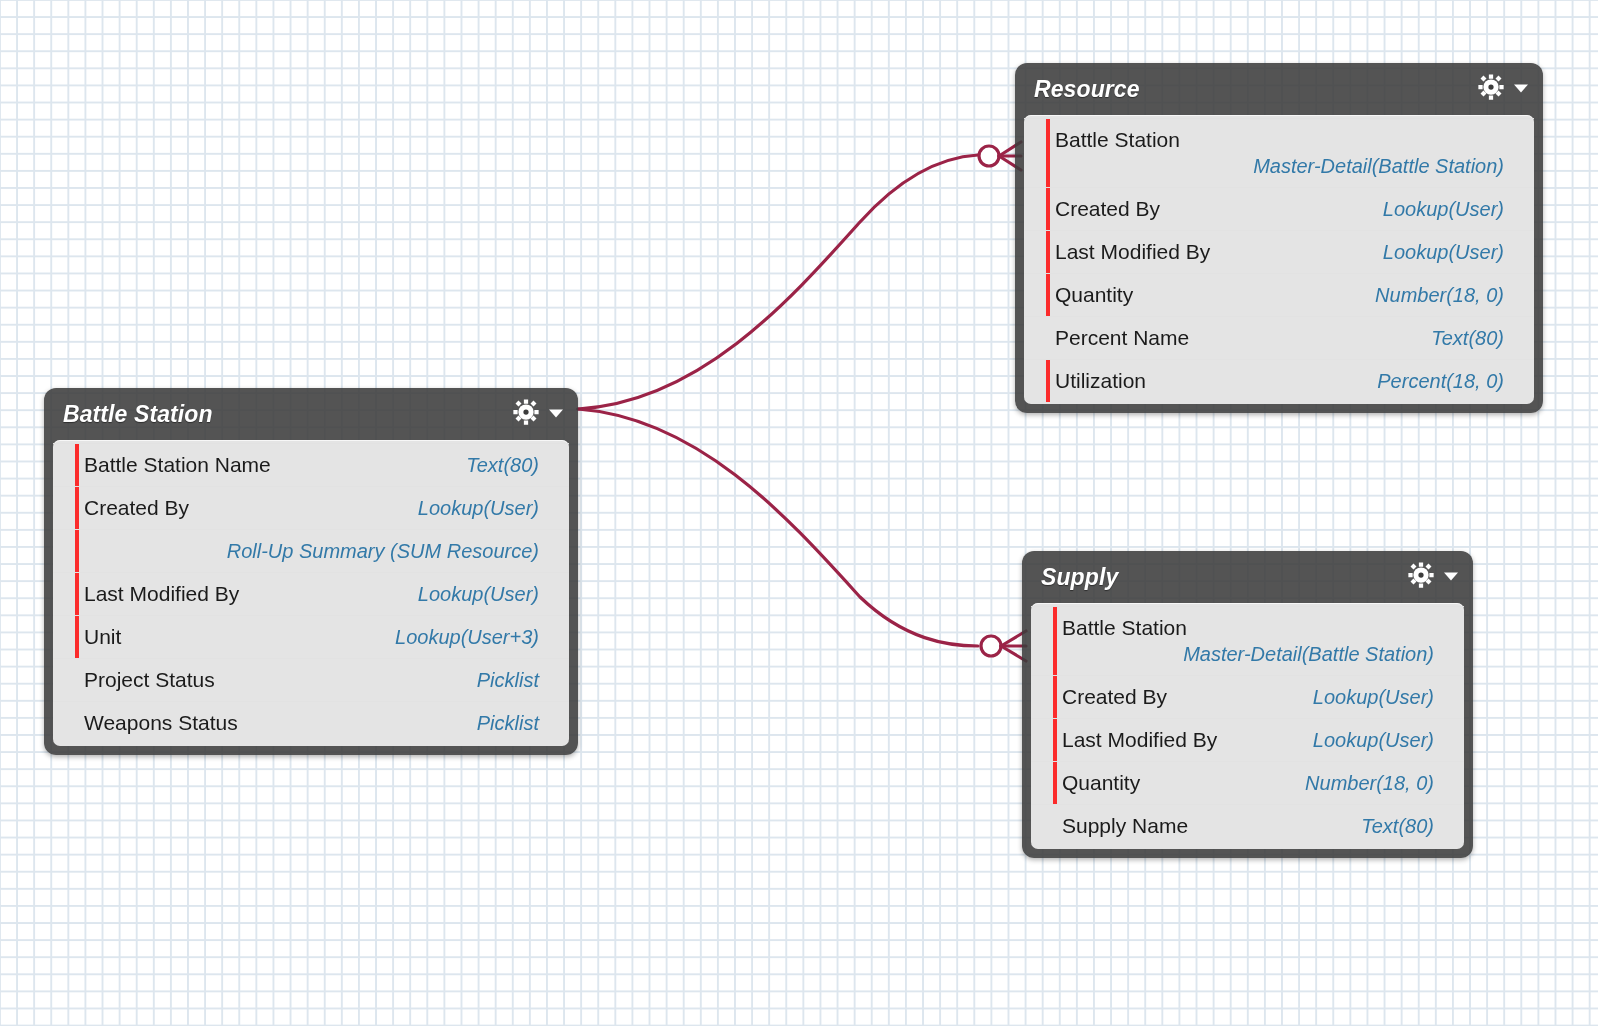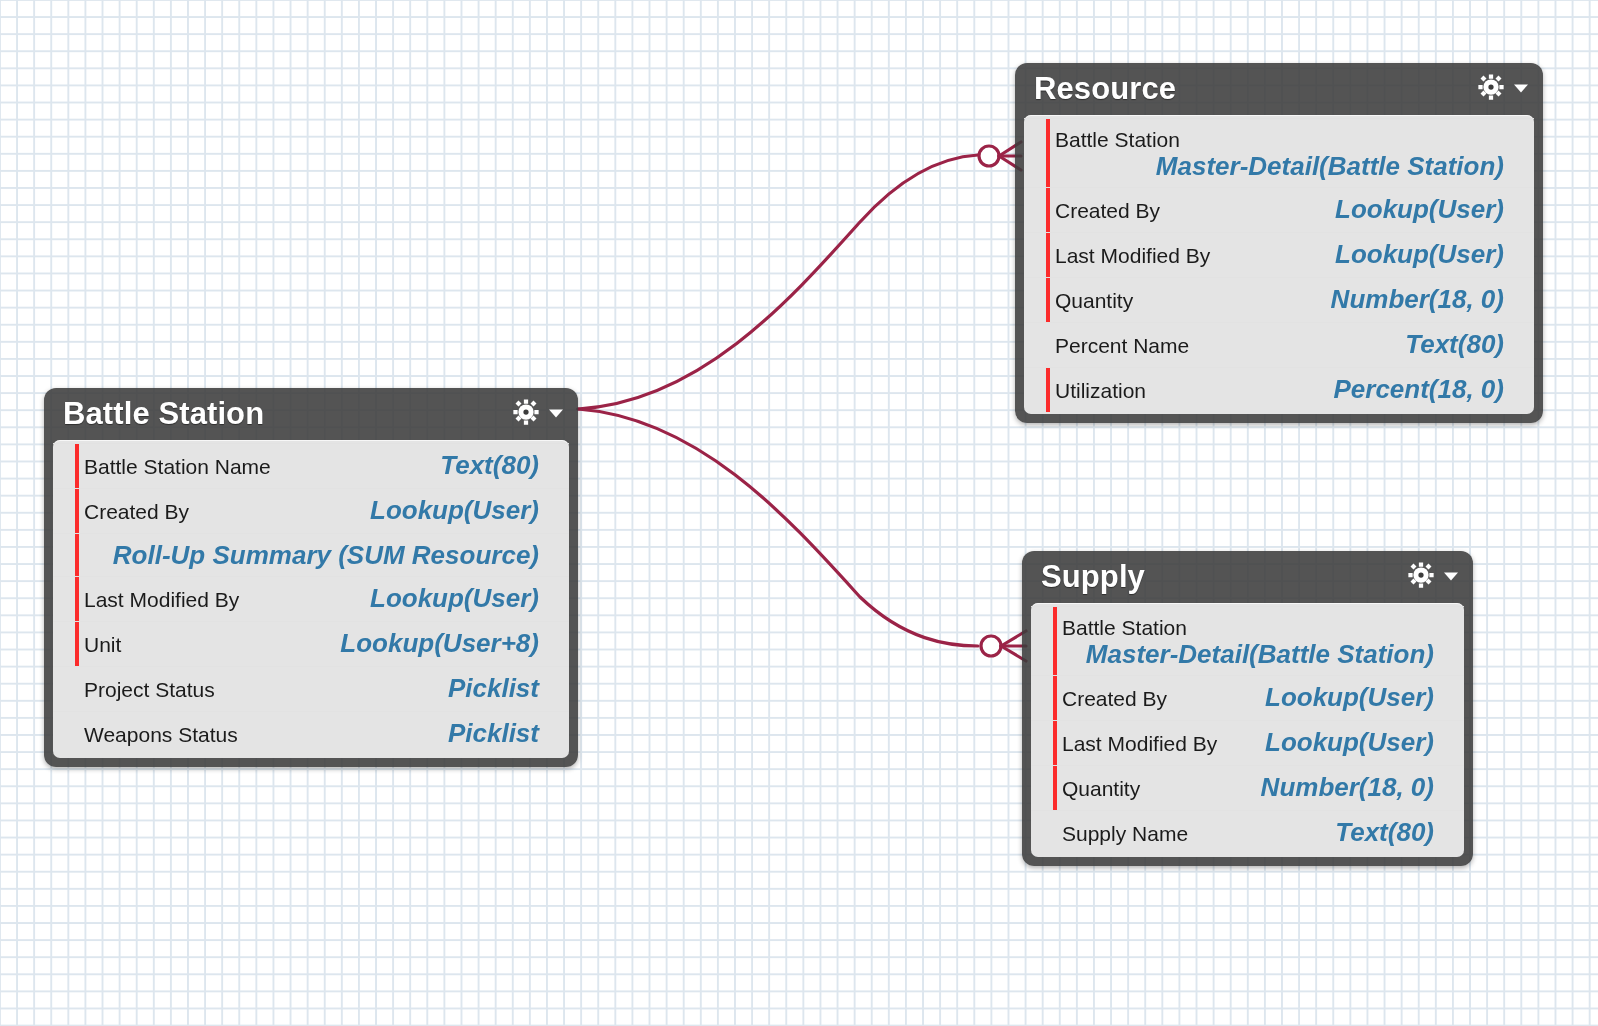--- a/index.html
+++ b/index.html
@@ -51,25 +51,26 @@
     height: 52px;
     display: flex;
     align-items: center;
     justify-content: space-between;
     padding: 0 14px 0 19px;
     box-sizing: border-box;
   }
 
   .entity-title {
     color: #ffffff;
-    font-size: 31px;
+    font-size: 23px;
     font-weight: bold;
     letter-spacing: 0.1px;
     text-shadow: 0 1px 1px rgba(0,0,0,0.45);
     white-space: nowrap;
+    font-style: italic;
   }
 
   .header-actions {
     display: flex;
     align-items: center;
     gap: 7px;
   }
   .gear-icon { display: block; }
   .caret-icon { display: block; }
 
@@ -104,26 +105,25 @@
 
   .field-name {
     color: #1b1b1b;
     font-size: 21px;
     line-height: 26px;
     white-space: nowrap;
   }
 
   .field-type {
     color: #3279a8;
-    font-size: 26px;
+    font-size: 20px;
     line-height: 26px;
     font-style: italic;
     white-space: nowrap;
     margin-left: auto;
-    font-weight: bold;
   }
 
   
   .field-row.wrap .field-name { width: 100%; }
   .field-row.wrap .field-type { width: 100%; text-align: right; }
 </style>
 </head>
 <body>
 
 <div id="canvas">
@@ -195,21 +195,21 @@
 
       <div class="field-row">
         <span class="req-bar"></span>
         <span class="field-name">Last Modified By</span>
         <span class="field-type">Lookup(User)</span>
       </div>
 
       <div class="field-row">
         <span class="req-bar"></span>
         <span class="field-name">Unit</span>
-        <span class="field-type">Lookup(User+8)</span>
+        <span class="field-type">Lookup(User+3)</span>
       </div>
 
       <div class="field-row not-required">
 
         <span class="field-name">Project Status</span>
         <span class="field-type">Picklist</span>
       </div>
 
       <div class="field-row not-required">
 

